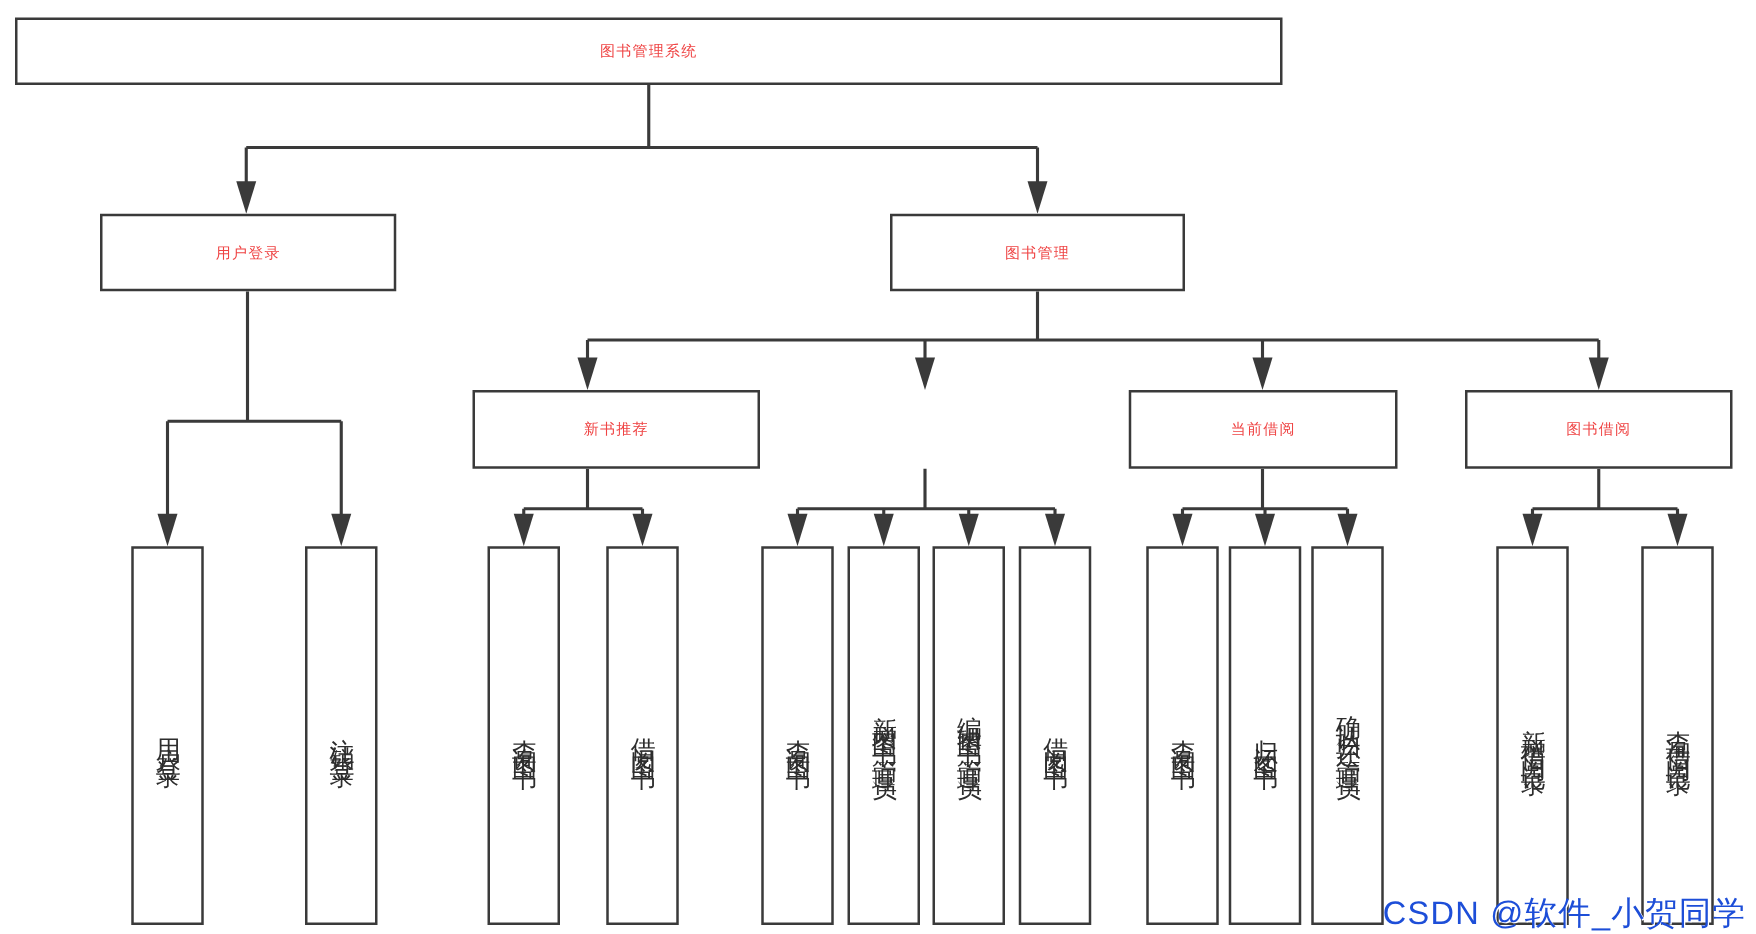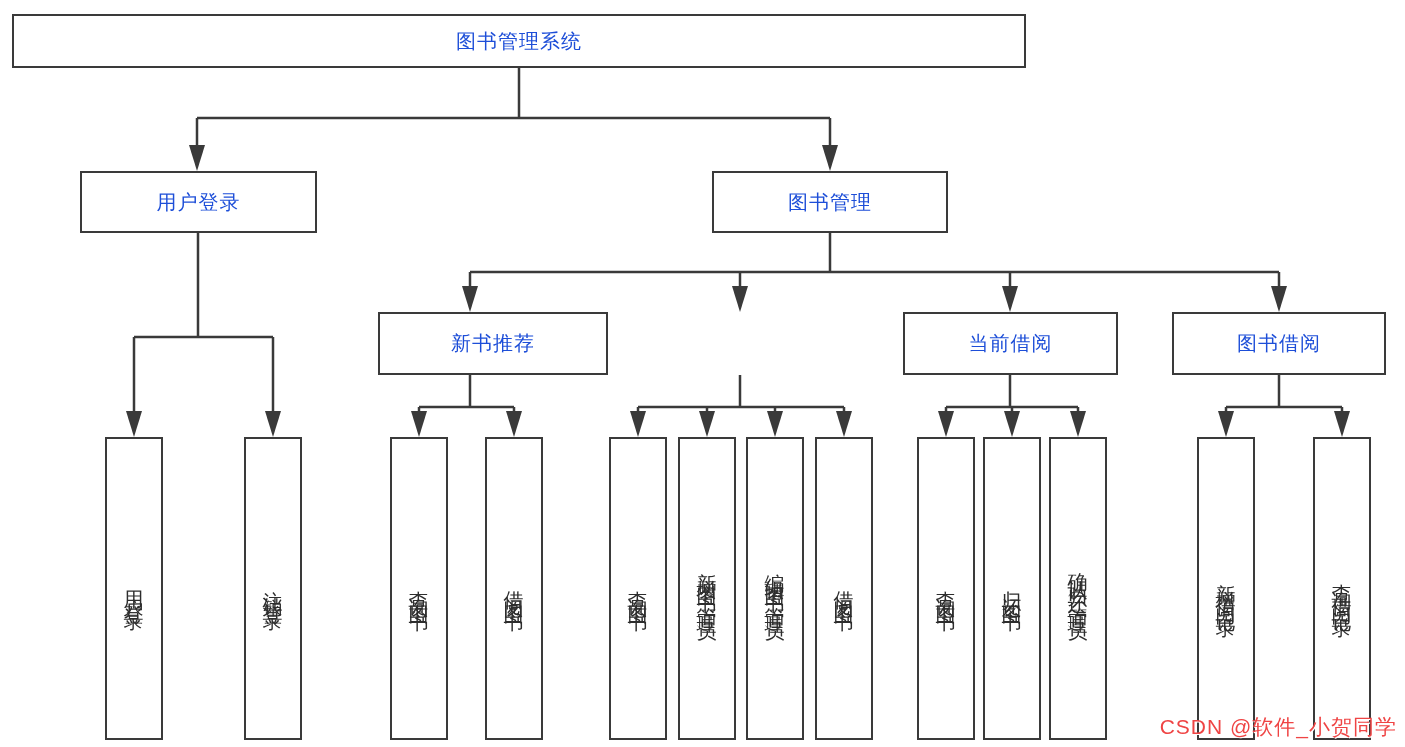--- a/index.html
+++ b/index.html
@@ -11,22 +11,22 @@
     color:#2d2d2d;
     overflow:hidden;
   }
   #wires{position:absolute;left:0;top:0;width:1405px;height:747px;}
   .node{
     position:absolute;
     box-sizing:border-box;
     background:#ffffff;
     border:2px solid #3a3a3a;
     display:flex;align-items:center;justify-content:center;
-    font-size:20px;letter-spacing:1px;
-    color:#1d4ed8;
+    font-size:12px;letter-spacing:1px;
+    color:#ef4444;
     z-index:2;
   }
   .vnode{
     position:absolute;
     box-sizing:border-box;
     background:#ffffff;
     border:2px solid #3a3a3a;
     width:58px;top:437px;height:303px;
     display:flex;align-items:center;justify-content:center;
     z-index:2;
@@ -36,22 +36,22 @@
     text-orientation:mixed;
     font-size:20px;
     letter-spacing:7px;
     line-height:1;
     color:#2d2d2d;
     white-space:nowrap;
   }
   .watermark{
     position:absolute;
     top:713px;right:8px;
-    font-size:21px;
-    color:#ef4444;
+    font-size:26px;
+    color:#1d4ed8;
     letter-spacing:1px;
     text-shadow:1px 1px 0 #ffffff;
     z-index:5;
   }
 </style>
 </head>
 <body>
 
 <div id="stage">
 

